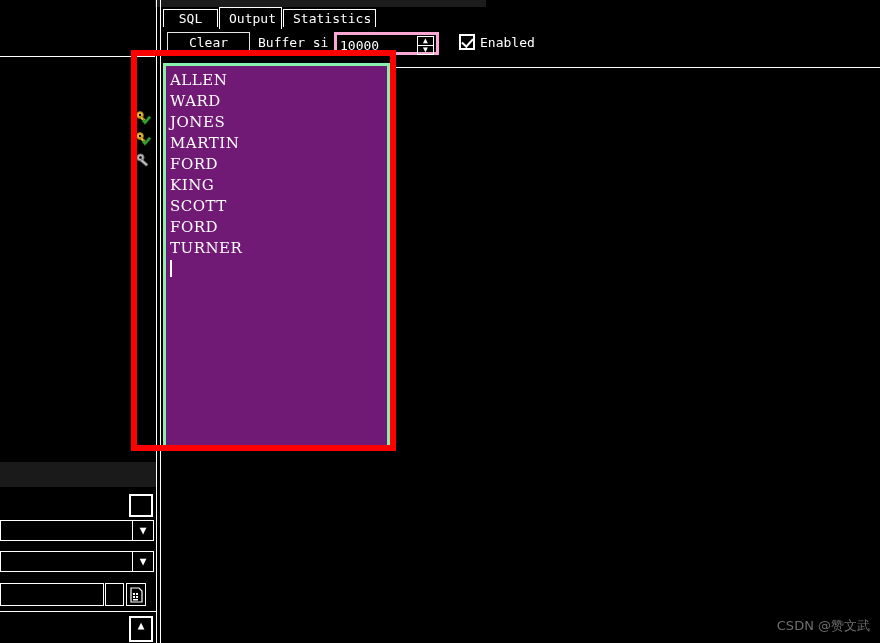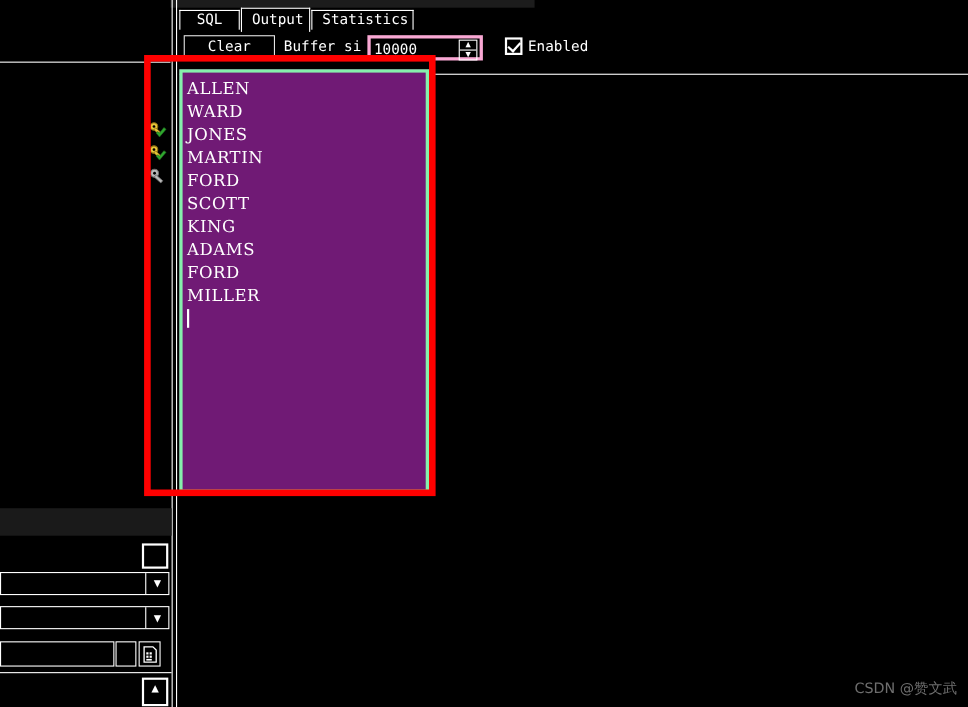--- a/index.html
+++ b/index.html
@@ -370,25 +370,24 @@
 </div>
 
 <div class="hrule"></div>
 
 <div class="output-area">
   <div class="out-line">ALLEN</div>
   <div class="out-line">WARD</div>
   <div class="out-line">JONES</div>
   <div class="out-line">MARTIN</div>
   <div class="out-line">FORD</div>
+  <div class="out-line">KING</div>
   <div class="out-line">SCOTT</div>
-  <div class="out-line">KING</div>
-  <div class="out-line">ADAMS</div>
   <div class="out-line">FORD</div>
-  <div class="out-line">MILLER</div>
+  <div class="out-line">TURNER</div>
   <div class="out-caret"></div>
 </div>
 
 <div class="red-box"></div>
 
 <div class="form-header"></div>
 
 <div class="sq-button"></div>
 
 <div class="combo one">

